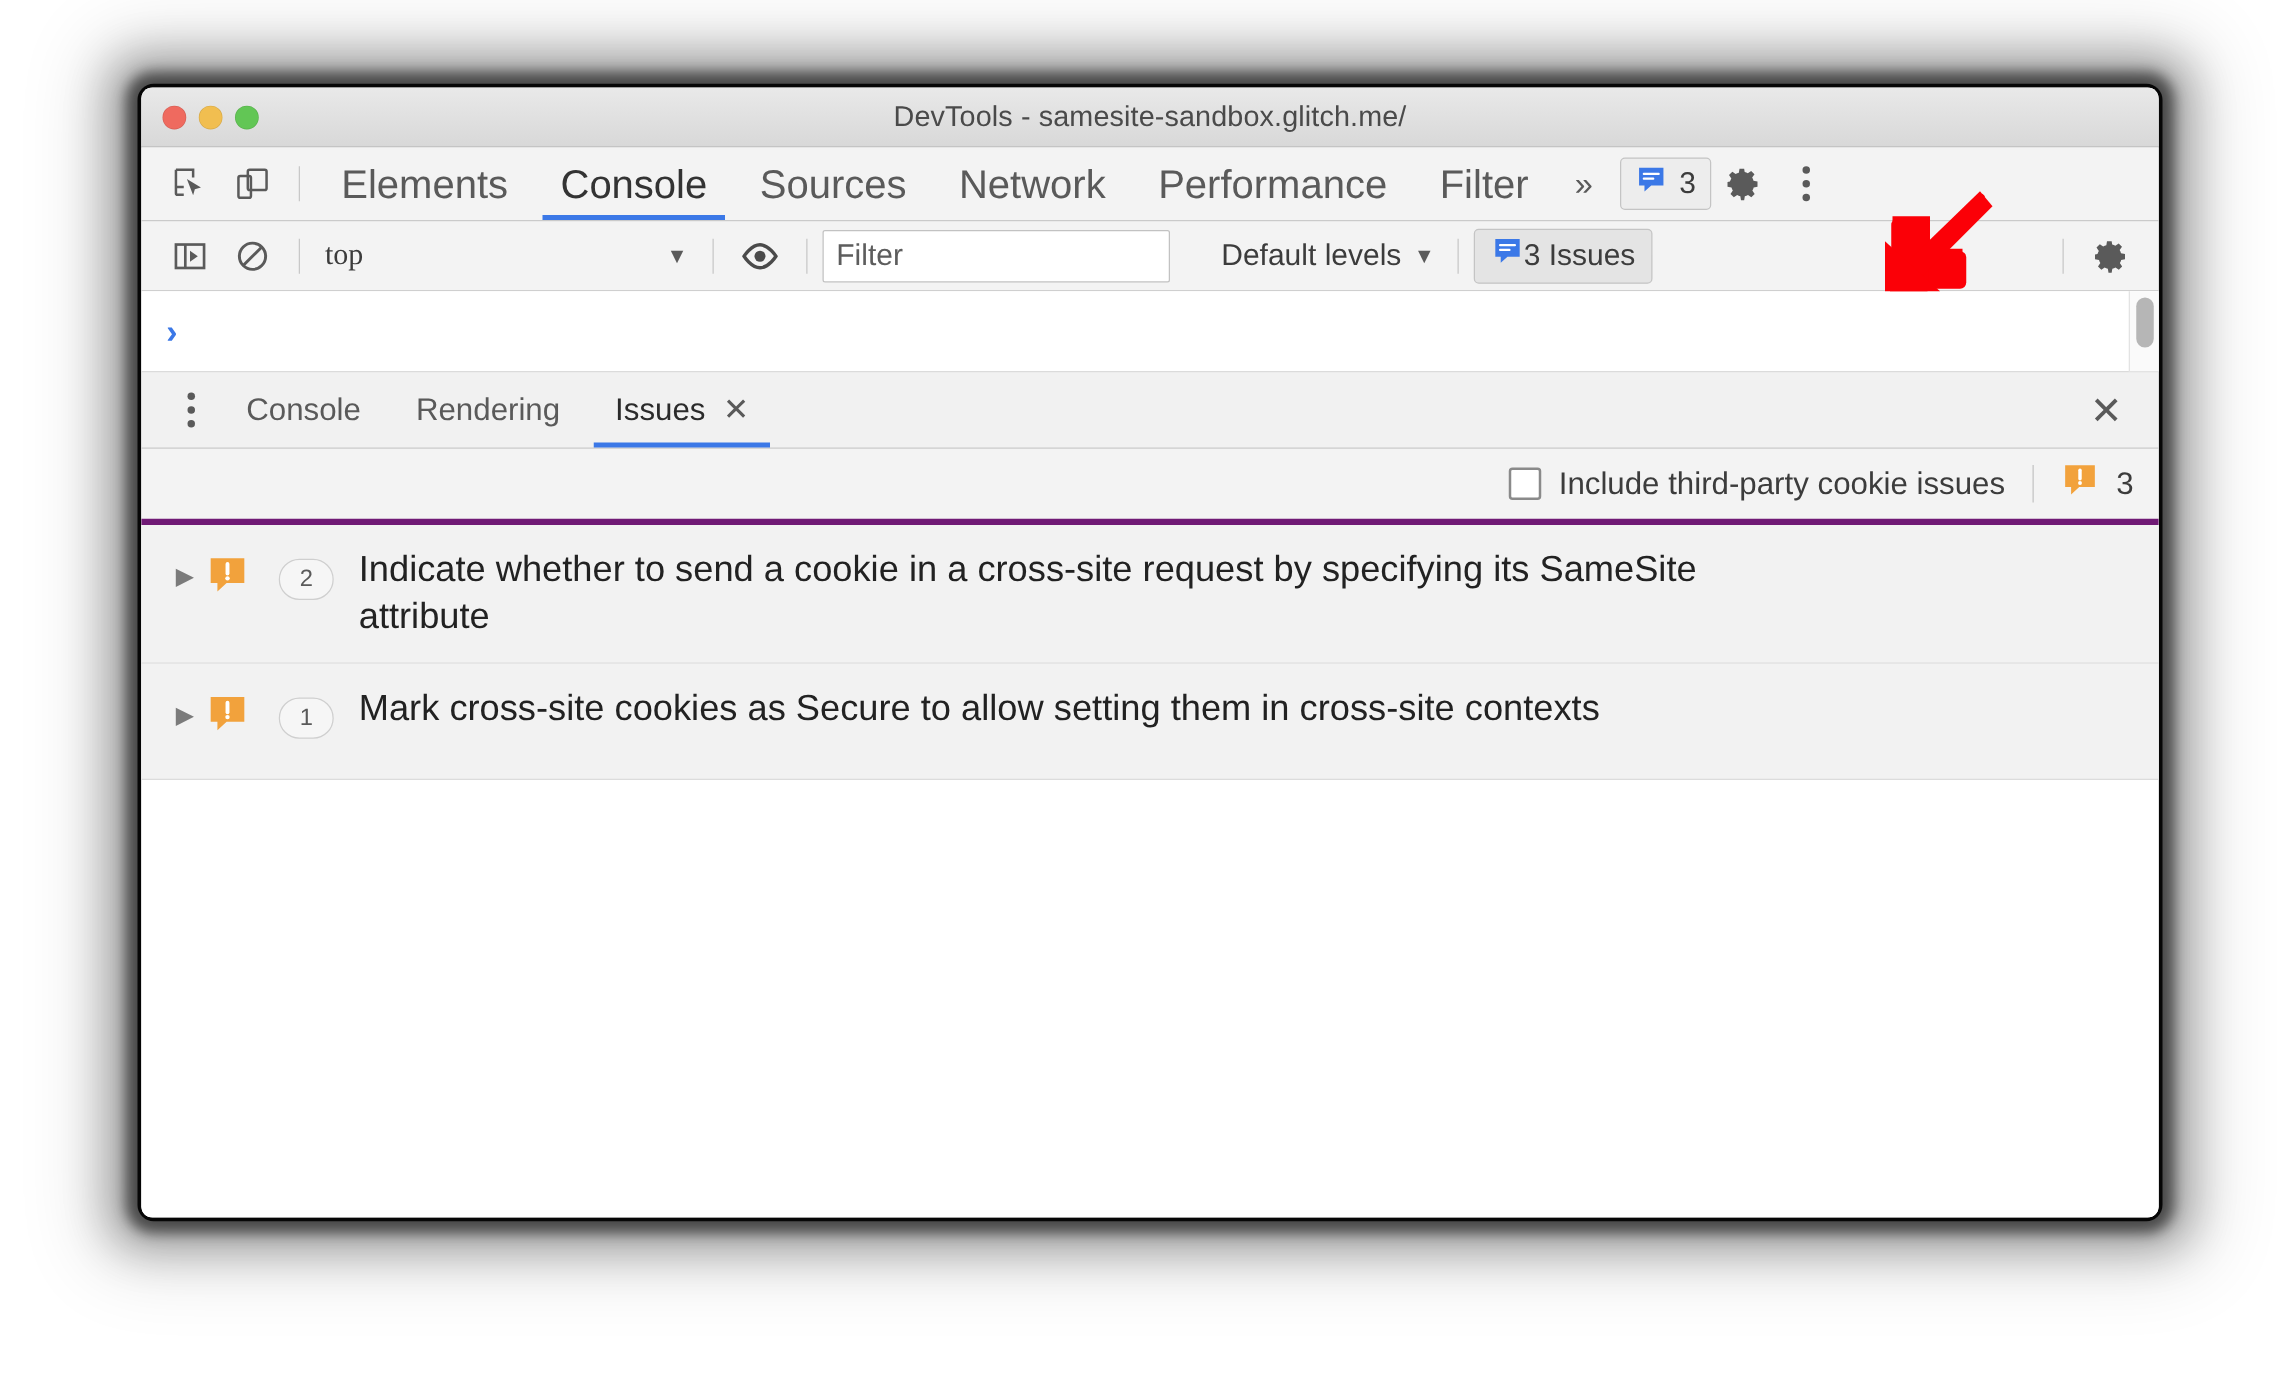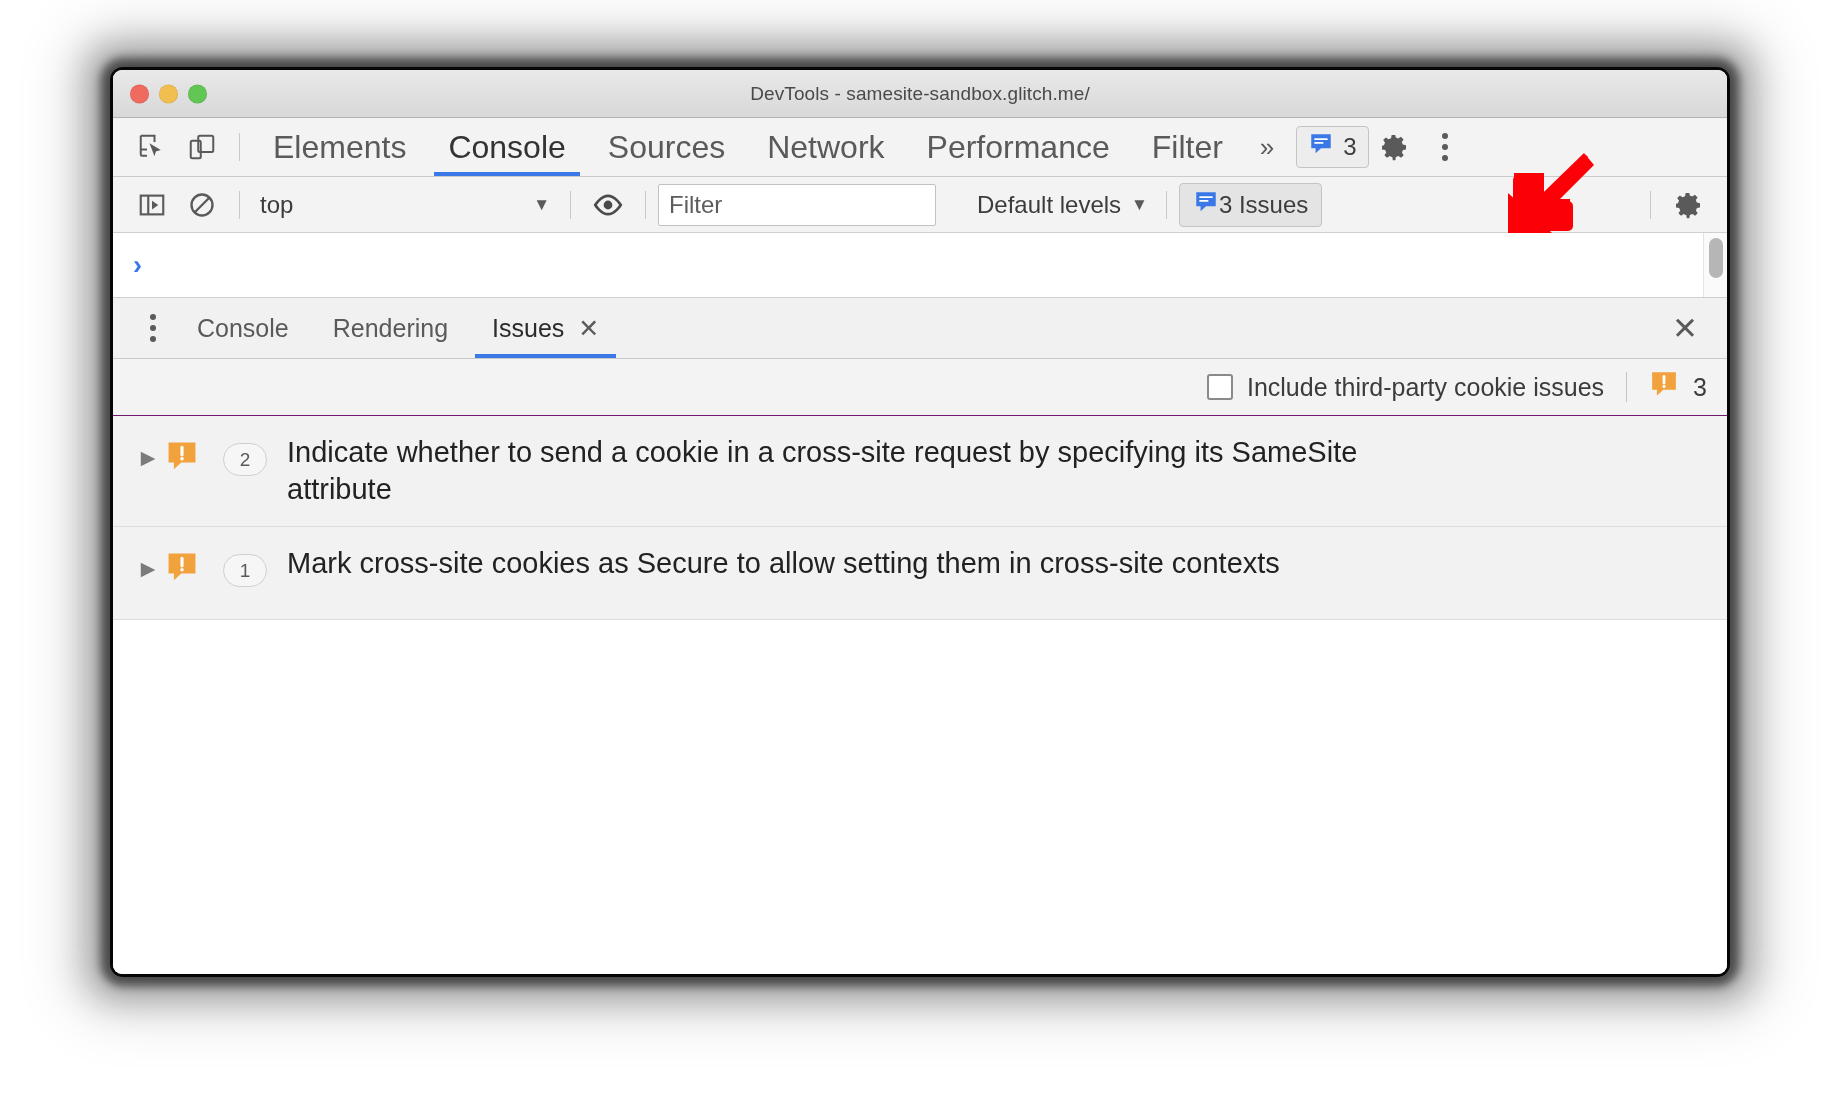--- a/index.html
+++ b/index.html
@@ -72,21 +72,21 @@
     width: 19px; height: 19px;
     border-radius: 50%;
     display: block;
   }
   .tl.red    { background: #ef6a5f; box-shadow: inset 0 0 0 0.5px rgba(0,0,0,.12); }
   .tl.yellow { background: #f1be50; box-shadow: inset 0 0 0 0.5px rgba(0,0,0,.12); }
   .tl.green  { background: #62c655; box-shadow: inset 0 0 0 0.5px rgba(0,0,0,.12); }
   .title-text {
     width: 100%;
     text-align: center;
-    font-size: 19px;
+    font-size: 23px;
     color: #4a4a4a;
     letter-spacing: .1px;
   }
 
   
   .tabbar {
     position: relative;
     height: 58px;
     flex: 0 0 58px;
     background: #f3f3f3;
@@ -169,20 +169,21 @@
   }
   .ctx-select {
     display: flex;
     align-items: center;
     justify-content: space-between;
     width: 290px;
     height: 40px;
     font-size: 24px;
     color: #3c3c3c;
     padding: 0 8px 0 8px;
+    font-family: Liberation Serif, serif;
   }
   .caret { font-size: 17px; color: #5a5a5a; }
   .filter-input {
     width: 278px;
     height: 42px;
     border: 1px solid #c2c2c2;
     border-radius: 2px;
     background: #ffffff;
     font-size: 24px;
     color: #3b82f6;
@@ -285,21 +286,21 @@
     line-height: 1;
     width: 44px; height: 44px;
     display: flex; align-items: center; justify-content: center;
   }
 
   
   .issues-toolbar {
     height: 56px;
     flex: 0 0 56px;
     background: #f3f3f3;
-    border-bottom: 1px solid #701a75;
+    border-bottom: 5px solid #701a75;
     display: flex;
     align-items: center;
     justify-content: flex-end;
     padding-right: 20px;
     gap: 16px;
   }
   .checkbox-row {
     display: flex;
     align-items: center;
     gap: 14px;

